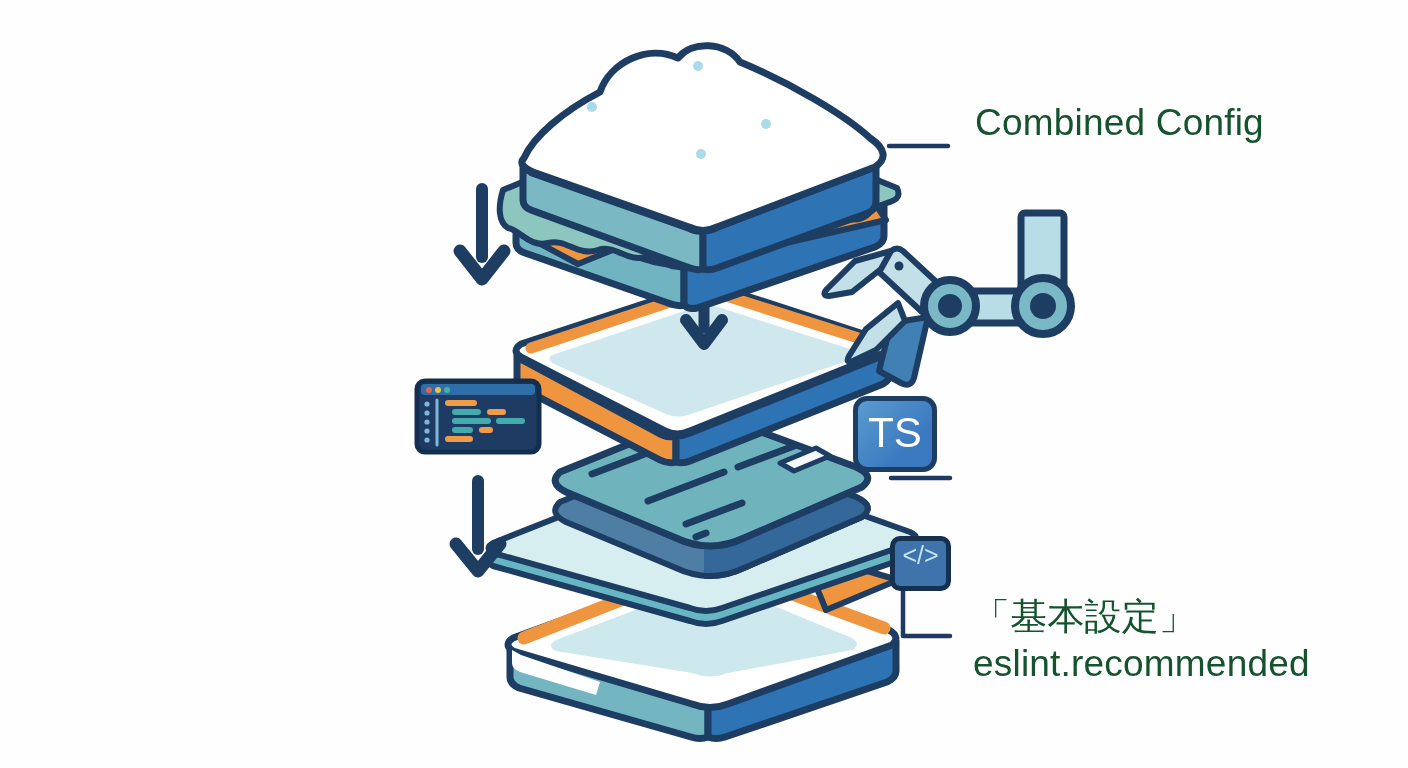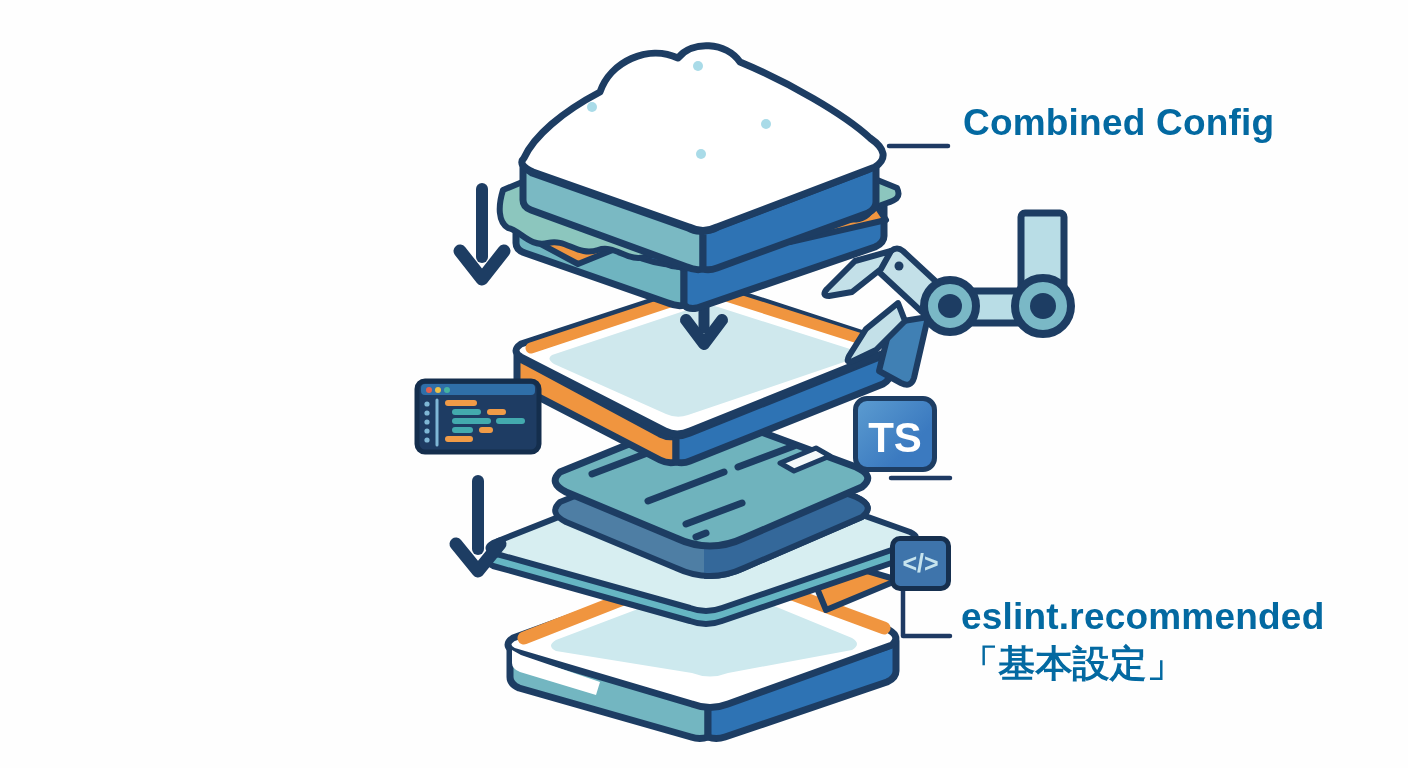--- a/index.html
+++ b/index.html
@@ -4,26 +4,26 @@
 <style>
   html,body{margin:0;padding:0;}
   body{
     width:1408px;height:768px;position:relative;overflow:hidden;
     background:#fefefe;
     font-family:"Liberation Sans","DejaVu Sans",sans-serif;
   }
   #stage{position:absolute;inset:0;}
   svg{position:absolute;left:0;top:0;}
   .label{
-    position:absolute;color:#0369a1;font-weight:bold;
-    font-size:37px;line-height:1.27;letter-spacing:0.2px;white-space:nowrap;
+    position:absolute;color:#14532d;font-weight:normal;
+    font-size:37px;line-height:1.27;letter-spacing:0.2px;white-space:nowrap;margin-left:12px;
   }
   .badge{
-    position:absolute;display:flex;align-items:center;justify-content:center;
-    box-sizing:border-box;font-weight:bold;
+    position:absolute;display:flex;align-items:flex-start;justify-content:center;
+    box-sizing:border-box;font-weight:normal;
   }
   #ts-badge{
     left:853px;top:396px;width:84px;height:76px;border:5px solid #1d3d63;
     border-radius:14px;background:linear-gradient(135deg,#5b9bd0 0%,#3b7ac0 70%);
     color:#ffffff;font-size:42px;padding-top:8px;
   }
   #code-badge{
     left:890px;top:536px;width:61px;height:55px;border:5px solid #16304f;
     border-radius:10px;background:#3e74ab;color:#c6e4ee;font-size:25px;
   }
@@ -178,15 +178,15 @@
 <div class="badge" id="code-badge">
   <span>&lt;/&gt;</span>
 </div>
 
 <div class="label" style="left:963px;top:100px;">
   <div>Combined Config</div>
 </div>
 <div class="label" style="left:961px;top:434px;">
 </div>
 <div class="label" style="left:961px;top:594px;">
+  <div>「基本設定」</div>
   <div>eslint.recommended</div>
-  <div>「基本設定」</div>
 </div>
 
 </body></html>

